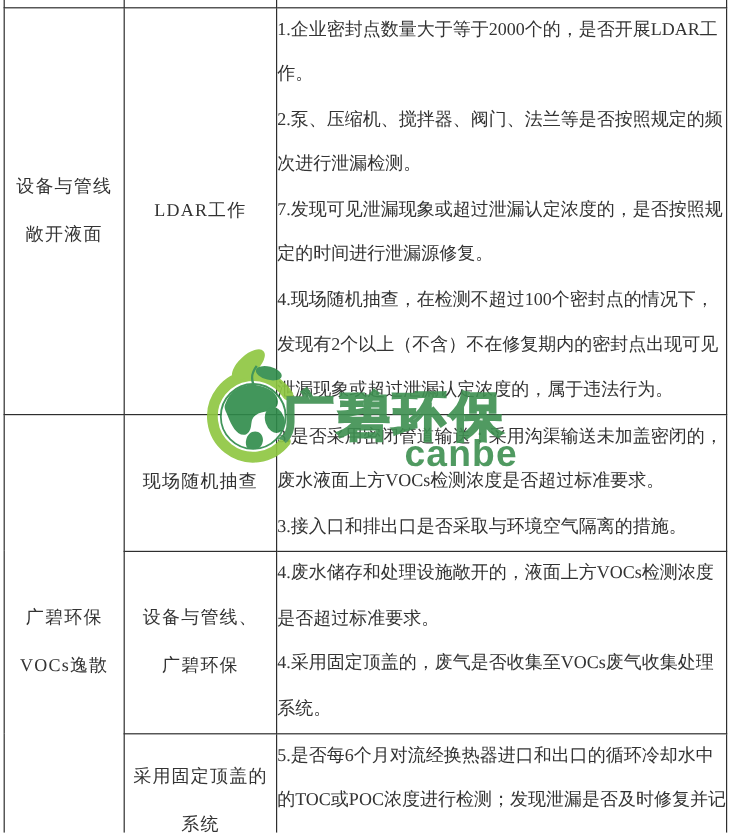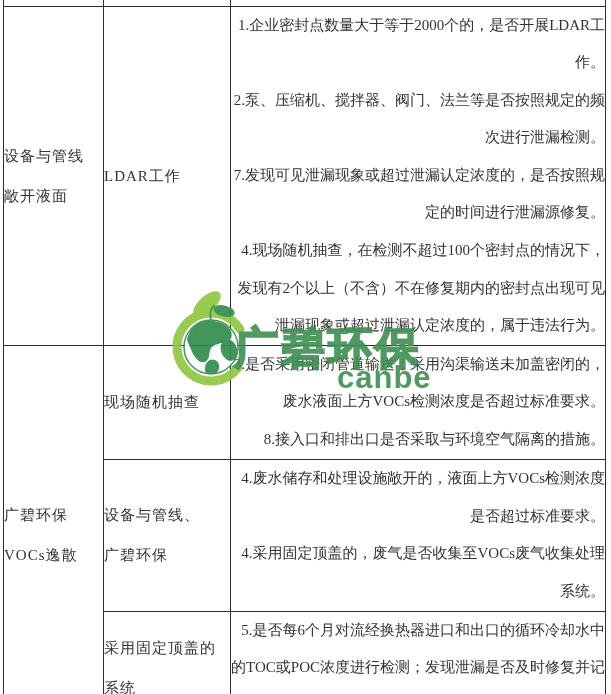--- a/index.html
+++ b/index.html
@@ -27,32 +27,33 @@
     border: 1px solid #2e2e2e;
     padding: 0;
     vertical-align: middle;
     overflow: hidden;
   }
   .col-cat  { width: 100px; }
   .col-sub  { width: 127px; }
   .col-crit { width: 375px; }
 
   td.cat-cell, td.sub-cell {
+    text-align: center;
     font-size: 15px;
     line-height: 40px;
     letter-spacing: 1px;
     margin-top: 16px;
   }
   td.crit-cell {
     font-size: 15px;
     line-height: 37.6px;
     padding: 0 8px;
     vertical-align: middle;
   }
-  td.crit-cell p { margin: 0; text-align: right; }
+  td.crit-cell p { margin: 0; }
 
   tr.partial td { border-top: none; }
 
   
   .watermark {
     position: absolute;
     left: 0; top: 0; width: 490px; height: 694px;
     opacity: 0.9;
     z-index: 5;
     pointer-events: none;
@@ -128,21 +129,21 @@
     <tr style="height:113px;">
       <td class="cat-cell" rowspan="3">
         <div>广碧环保</div>
         <div>VOCs逸散</div>
       </td>
       <td class="sub-cell">
         <div>现场随机抽查</div>
       </td>
       <td class="crit-cell">
         <p>3.是否采用密闭管道输送；采用沟渠输送未加盖密闭的，废水液面上方VOCs检测浓度是否超过标准要求。</p>
-        <p>8.接入口和排出口是否采取与环境空气隔离的措施。</p>
+        <p>3.接入口和排出口是否采取与环境空气隔离的措施。</p>
       </td>
     </tr>
 
     <tr style="height:152px;">
       <td class="sub-cell">
         <div>设备与管线、</div>
         <div>广碧环保</div>
       </td>
       <td class="crit-cell">
         <p>4.废水储存和处理设施敞开的，液面上方VOCs检测浓度是否超过标准要求。</p>

